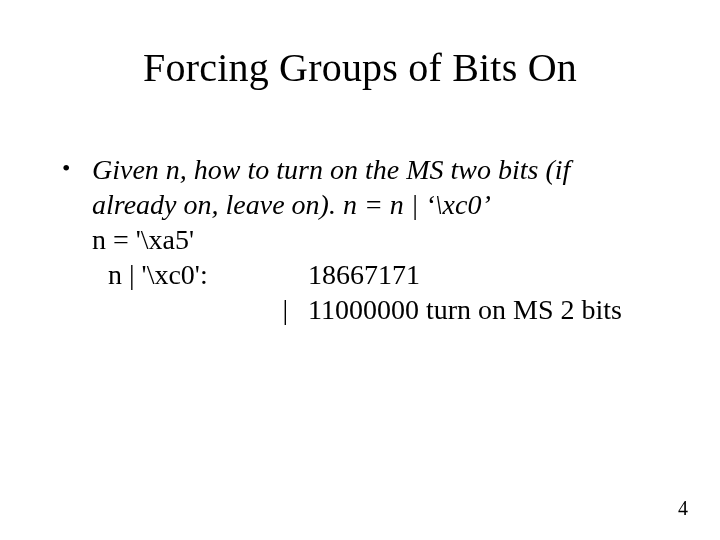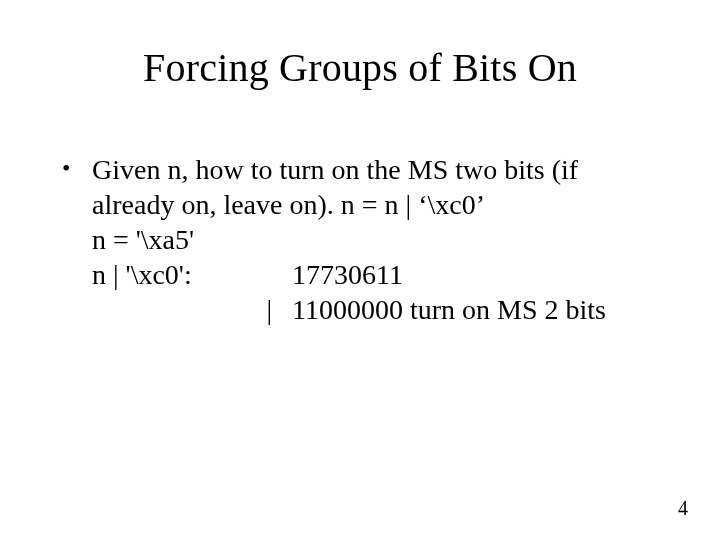--- a/index.html
+++ b/index.html
@@ -40,33 +40,35 @@
   }
   .bullet-dot {
     width: 30px;
     flex: 0 0 30px;
     text-align: left;
     font-size: 24px;
     line-height: 1.4;
   }
   .bullet-text {
     flex: 1;
+    font-style: italic;
   }
   .indent-line {
     padding-left: 30px;
   }
   .calc-block {
     padding-left: 30px;
   }
   .calc-row {
     display: flex;
   }
   .calc-left {
     width: 200px;
     flex: 0 0 200px;
+    margin-left: 16px;
   }
   .calc-right {
     flex: 1;
   }
   .underline {
   }
   .page-number {
     position: absolute;
     right: 32px;
     bottom: 20px;
@@ -86,21 +88,21 @@
       <div class="bullet-dot">•</div>
       <div class="bullet-text">Given n, how to turn on the MS two bits (if already on, leave on).  n = n | ‘\xc0’</div>
     </div>
 
     <div class="indent-line">n = '\xa5'</div>
 
     <div class="calc-block">
 
       <div class="calc-row">
         <div class="calc-left">n | '\xc0':</div>
-        <div class="calc-right">17730611</div>
+        <div class="calc-right">18667171</div>
       </div>
 
       <div class="calc-row">
         <div class="calc-left" style="white-space: pre; text-align: right; padding-right: 20px; box-sizing: border-box;">           |</div>
         <div class="calc-right"><span class="underline">11000000  turn on MS 2 bits</span></div>
       </div>
 
 
     </div>
 

